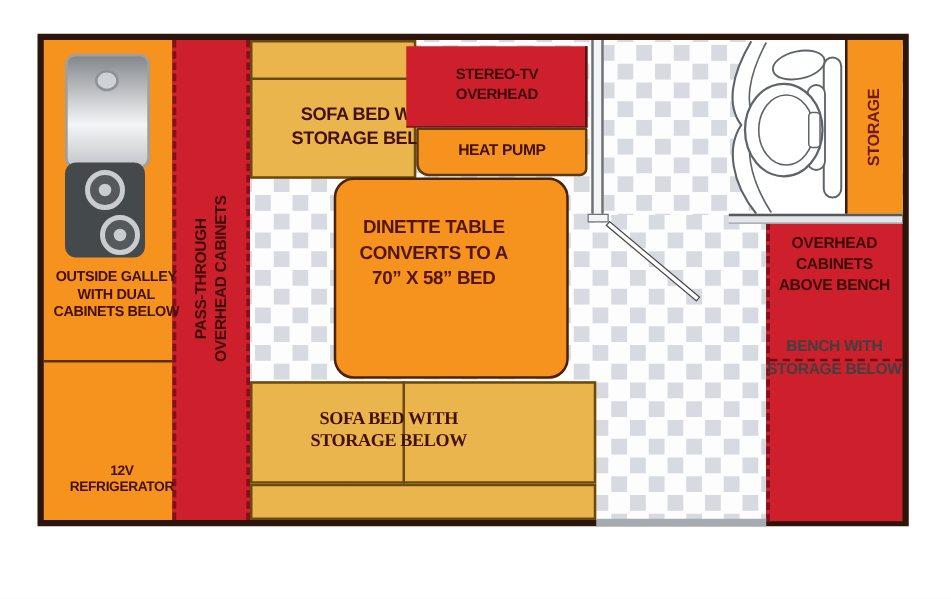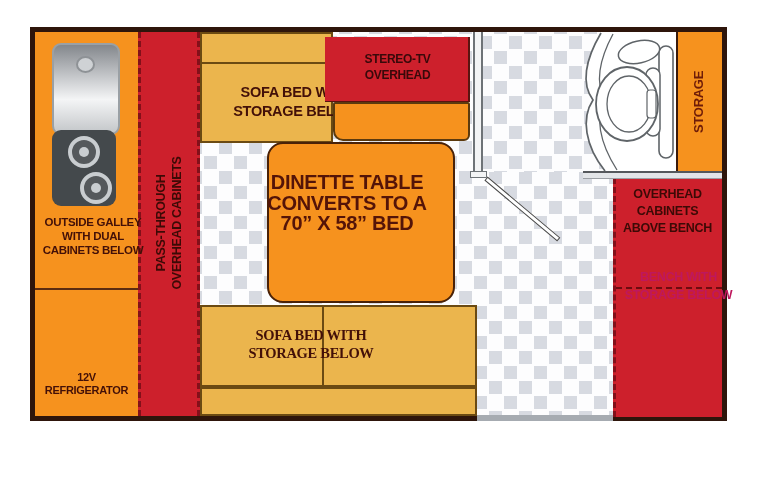--- a/index.html
+++ b/index.html
@@ -18,21 +18,21 @@
          background:#cfd2d5;border:2px solid #8e9296;z-index:4;}
   #stove{left:52px;top:130px;width:64px;height:76px;background:#44494C;border-radius:9px;z-index:3;}
   .burner{position:absolute;width:24px;height:24px;border-radius:50%;
           border:4px solid #C9CDD0;background:#55595C;z-index:4;}
   .burner span{position:absolute;left:7px;top:7px;width:10px;height:10px;border-radius:50%;
           background:#C9CDD0;}
   #burner1{left:68px;top:136px;}
   #burner2{left:80px;top:172px;}
   #galley-label{left:35px;top:215px;width:116px;font-size:11.5px;z-index:3;}
   #galley-divider{left:35px;top:288px;width:103px;height:0;border-top:2px solid #5C2C10;z-index:3;}
-  #fridge-label{left:35px;top:371px;width:103px;font-size:11px;z-index:3;}
+  #fridge-label{left:35px;top:371px;width:103px;font-size:11px;z-index:3;padding-left:11px;}
   
   #pass-strip{left:138px;top:32px;width:62px;height:384px;background:#CD202C;
               border-left:3px dashed #83101A;border-right:3px dashed #83101A;
               box-sizing:border-box;z-index:2;}
   #pass-label{left:19px;top:207px;width:300px;font-size:12.5px;line-height:16px;
               color:#3C0A06;transform:rotate(-90deg);z-index:3;}
   
   .floor{background-color:#FDFDFE;
     background-image:
       conic-gradient(at 13px 13px, rgba(0,0,0,0) 75%, #D7DAE1 0),
@@ -66,34 +66,34 @@
   
   #stereo{left:325px;top:37px;width:145px;height:65px;background:#CD202C;
           border-right:2px solid #5A1410;border-bottom:1px solid #5A1410;box-sizing:border-box;z-index:5;}
   #stereo-label{left:325px;top:52px;width:145px;font-size:12px;line-height:15.5px;color:#38090A;z-index:6;text-align:center;}
   #heat-pump{left:333px;top:102px;width:137px;height:39px;background:#F6921E;
           border:2px solid #5C3A0E;border-radius:2px 2px 6px 10px;box-sizing:border-box;z-index:5;}
   #heat-pump-label{left:333px;top:113px;width:137px;font-size:12.5px;z-index:6;}
   
   #dinette{left:267px;top:142px;width:188px;height:161px;background:#F6921E;
            border:2.5px solid #4A2208;border-radius:16px;box-sizing:border-box;z-index:6;}
-  #dinette-label{left:267px;top:172px;width:160px;font-size:20px;line-height:20.5px;color:#541408;z-index:7;}
+  #dinette-label{left:267px;top:172px;width:160px;font-size:15px;line-height:20.5px;color:#541408;z-index:7;}
   
   #sofa-bottom{left:200px;top:305px;width:277px;height:82px;background:#EBB54D;
            border:2px solid #6B4A12;box-sizing:border-box;z-index:2;}
   #sofa-bottom-divider{left:322px;top:305px;width:0;height:82px;border-left:2px solid #6B4A12;z-index:3;}
   #sofa-backrest{left:200px;top:387px;width:277px;height:29px;background:#EBB54D;
            border:2px solid #6B4A12;box-sizing:border-box;z-index:2;}
   #sofa-bottom-label{left:203px;top:326px;width:216px;font-size:14.5px;line-height:18px;z-index:3;font-family:Liberation Serif, serif;}
   
   #bench{left:613px;top:178px;width:109px;height:239px;background:#CD202C;
          border-left:3px dashed #83101A;box-sizing:border-box;z-index:2;}
   #bench-divider{left:616px;top:287px;width:106px;height:0;border-top:2.5px dashed #6D0C10;z-index:3;}
   #overhead-cab-label{left:613px;top:186px;width:109px;font-size:12.5px;line-height:17px;color:#3C0A06;z-index:3;}
-  #bench-label{left:613px;top:269px;width:109px;font-size:12.5px;line-height:17.5px;color:#be185d;z-index:3;padding-left:11px;}
+  #bench-label{left:613px;top:269px;width:109px;font-size:12.5px;line-height:17.5px;color:#404040;z-index:3;}
   
   #floor-edge{left:477px;top:415px;width:136px;height:6px;background:#A6ABB1;z-index:2;}
 </style>
 </head>
 <body>
 
 <div id="stage">
 
   <div id="frame" class="abs"></div>
 
@@ -142,20 +142,21 @@
 
   <div id="sofa-top" class="abs"></div>
   <div id="sofa-top-divider" class="abs"></div>
   <div id="sofa-top-label" class="lbl">SOFA BED WITH
 STORAGE BELOW</div>
 
   <div id="stereo" class="abs"></div>
   <div id="stereo-label" class="lbl">STEREO-TV
 OVERHEAD</div>
   <div id="heat-pump" class="abs"></div>
+  <div id="heat-pump-label" class="lbl">HEAT PUMP</div>
 
   <div id="dinette" class="abs"></div>
   <div id="dinette-label" class="lbl">DINETTE TABLE
 CONVERTS TO A
 70” X 58” BED</div>
 
   <div id="sofa-bottom" class="abs"></div>
   <div id="sofa-bottom-divider" class="abs"></div>
   <div id="sofa-backrest" class="abs"></div>
   <div id="sofa-bottom-label" class="lbl">SOFA BED WITH

